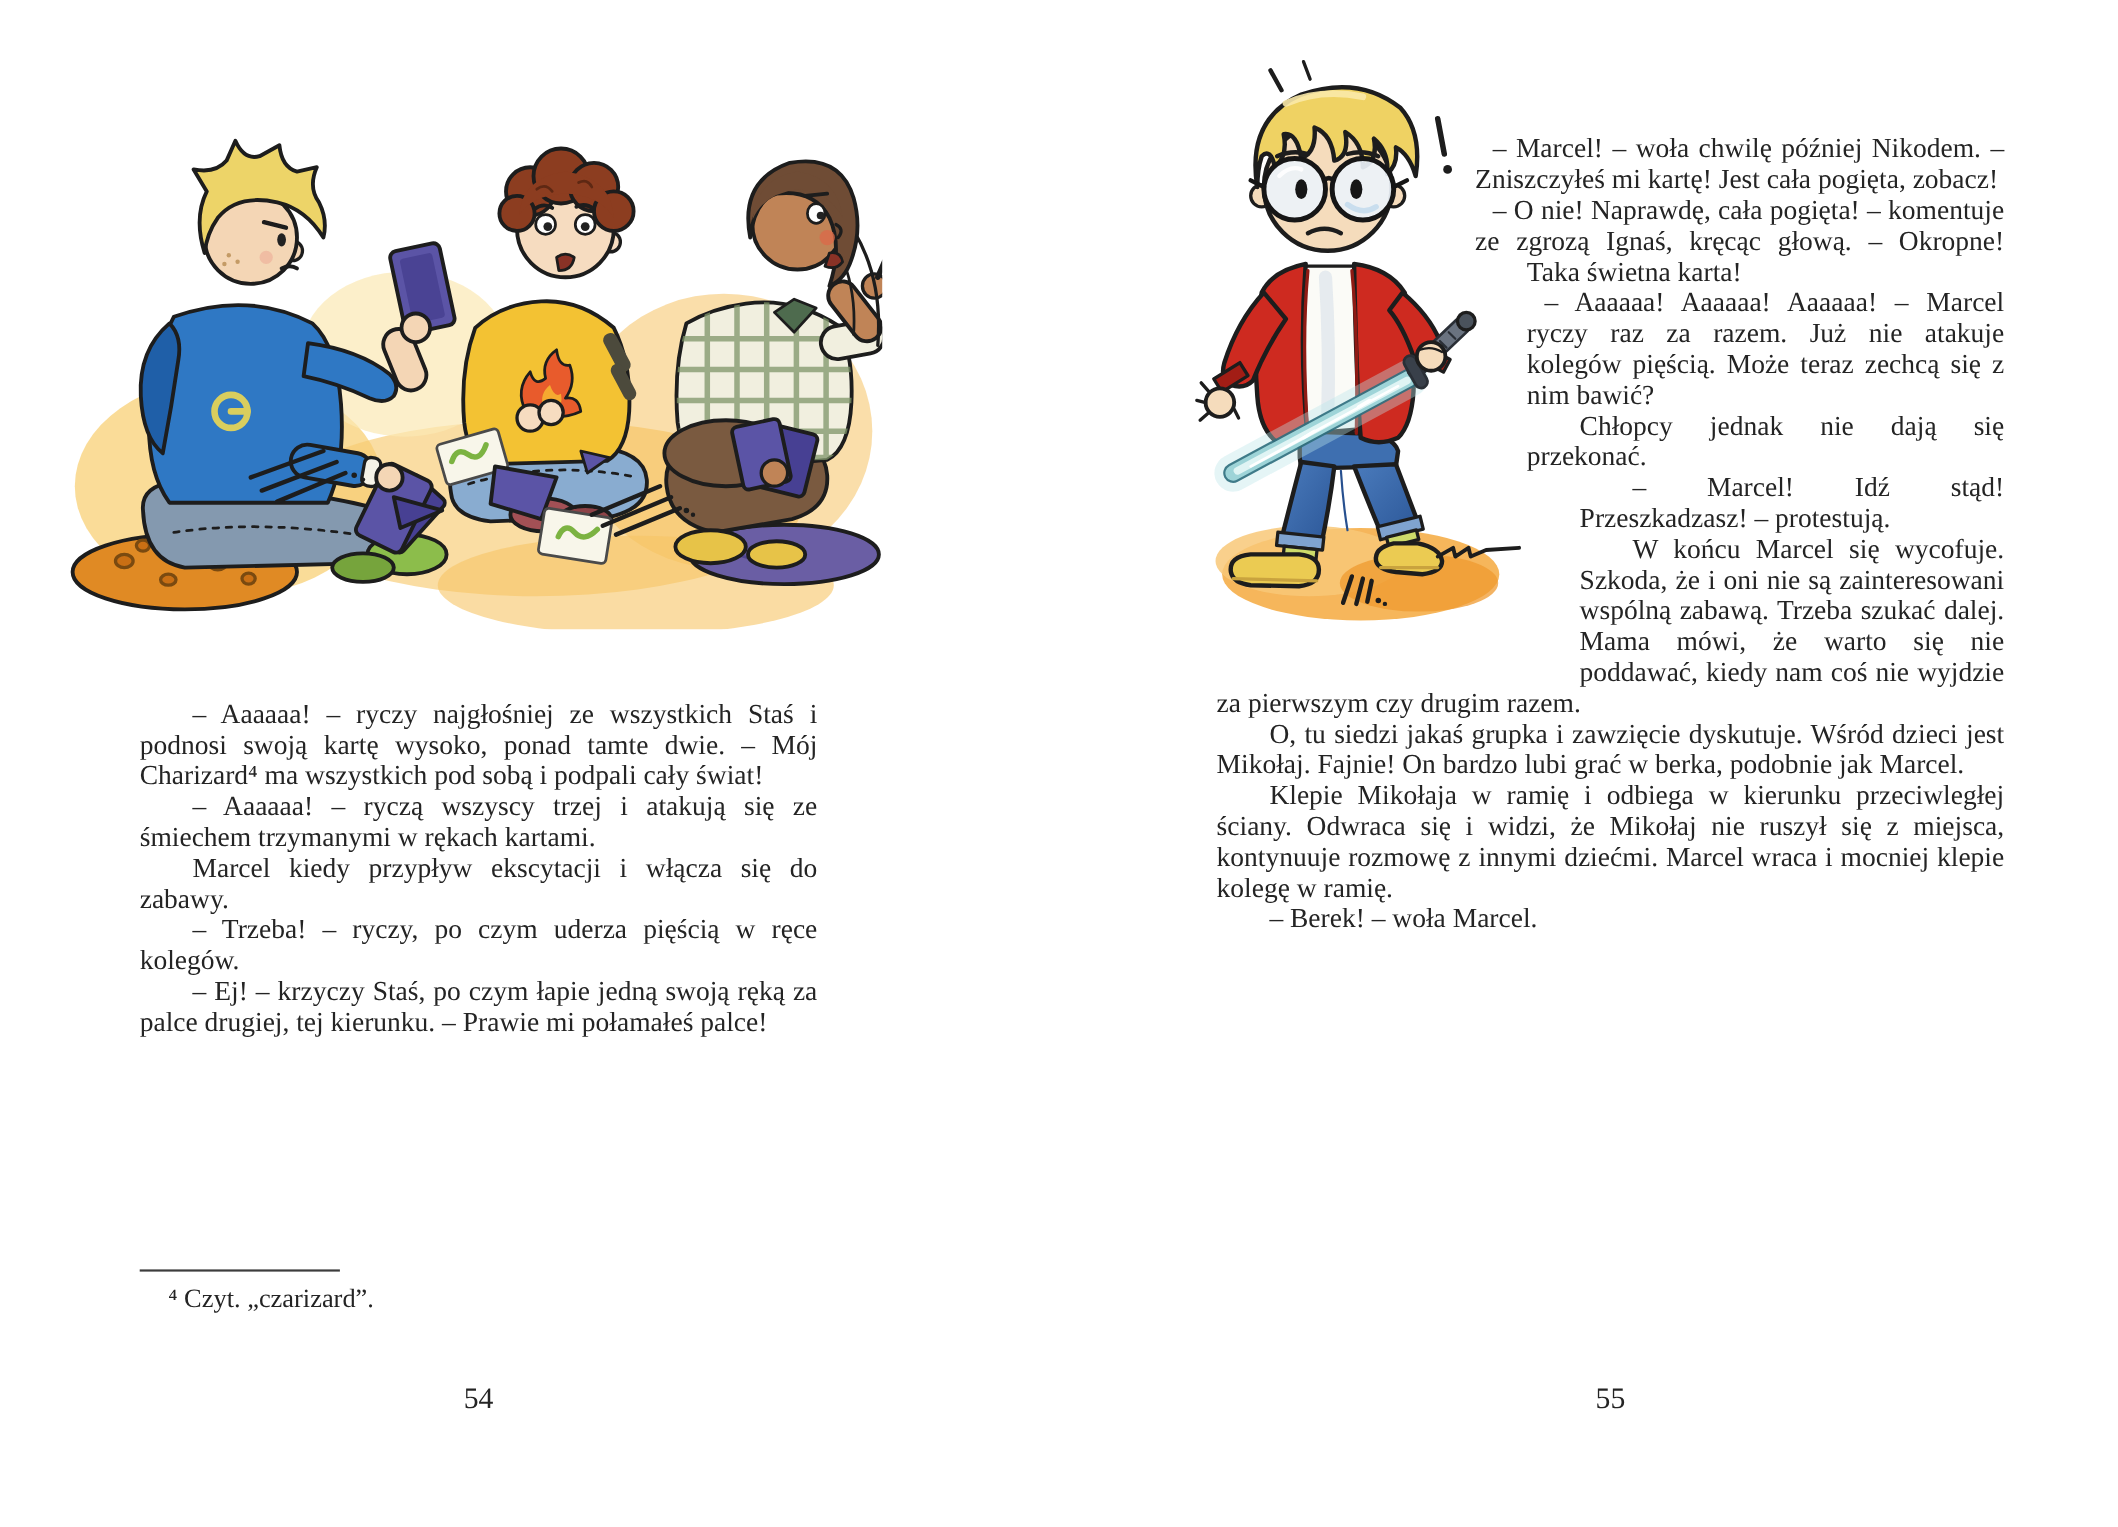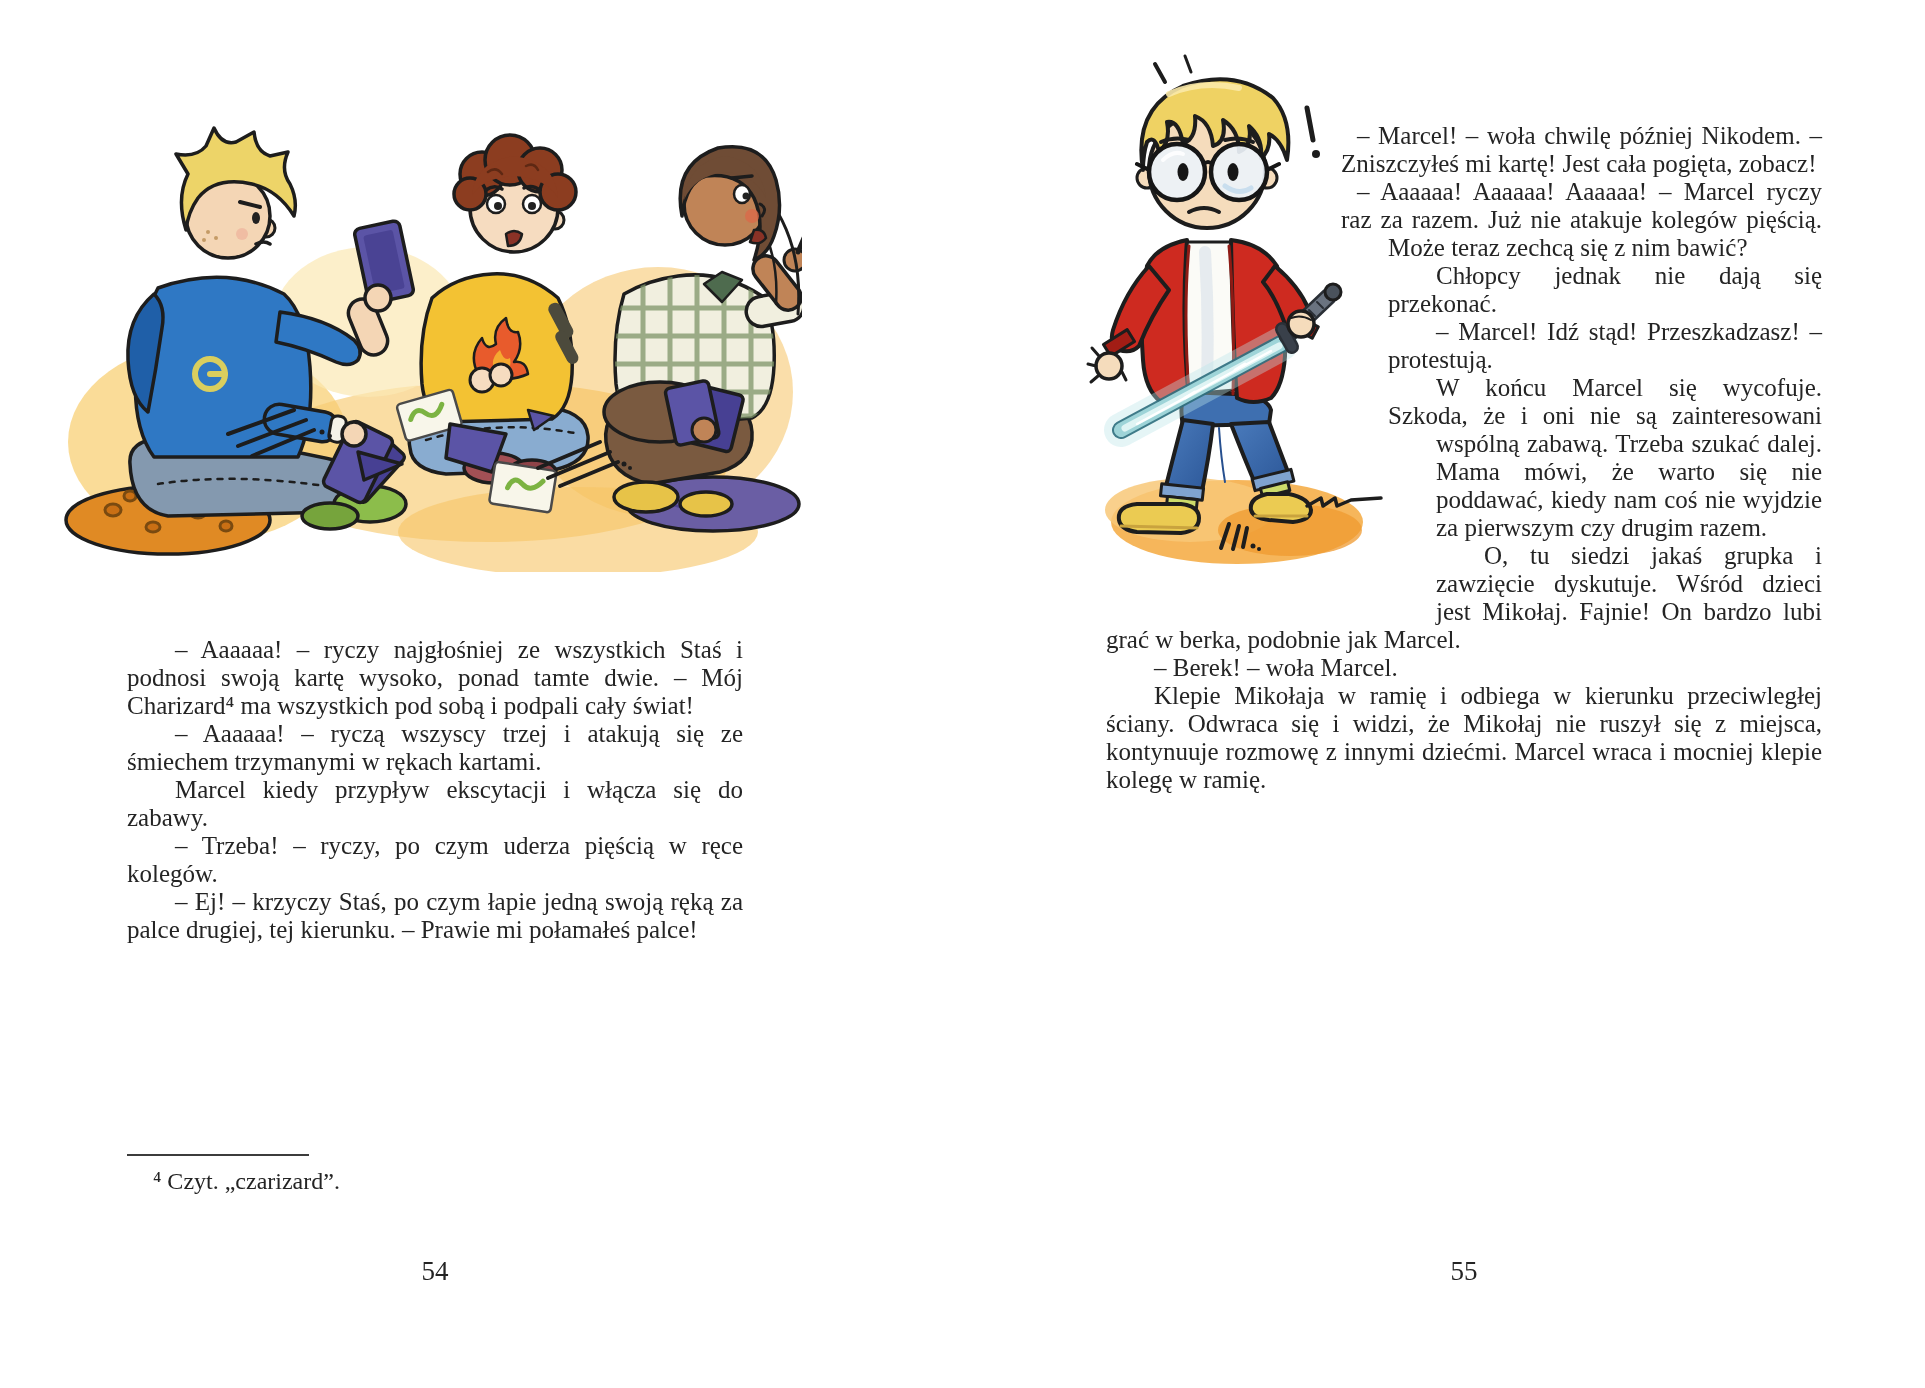--- a/index.html
+++ b/index.html
@@ -296,25 +296,26 @@
           <circle cx="168" cy="498" r="2.5" fill="#1d1d1d" stroke="none"></circle>
           <circle cx="174" cy="501" r="2" fill="#1d1d1d" stroke="none"></circle>
           <path d="M222,458 L236,450 L238,458 L250,450 L252,458 L266,452 L296,450" fill="none" stroke-width="3.5"></path>
         </g>
       </g>
     </svg>
 
     <div class="textcol right-text">
       <div class="wrap-spacer"></div>
       <p class="wrapped">– Marcel! – woła chwilę później Nikodem. – Zniszczyłeś mi kartę! Jest cała pogięta, zobacz!</p>
+      <p class="wrapped">– O nie! Naprawdę, cała pogięta! – komentuje ze zgrozą Ignaś, kręcąc głową. – Okropne! Taka świetna karta!</p>
       <p class="wrapped">– Aaaaaa! Aaaaaa! Aaaaaa! – Marcel ryczy raz za razem. Już nie atakuje kolegów pięścią. Może teraz zechcą się z nim bawić?</p>
       <p>Chłopcy jednak nie dają się przekonać.</p>
       <p>– Marcel! Idź stąd! Przeszkadzasz! – protestują.</p>
       <p>W końcu Marcel się wycofuje. Szkoda, że i oni nie są zainteresowani wspólną zabawą. Trzeba szukać dalej. Mama mówi, że warto się nie poddawać, kiedy nam coś nie wyjdzie za pierwszym czy drugim razem.</p>
       <p>O, tu siedzi jakaś grupka i zawzięcie dyskutuje. Wśród dzieci jest Mikołaj. Fajnie! On bardzo lubi grać w berka, podobnie jak Marcel.</p>
+      <p>Klepie Mikołaja w ramię i odbiega w kierunku przeciwległej ściany. Odwraca się i widzi, że Mikołaj nie ruszył się z miejsca, kontynuuje rozmowę z innymi dziećmi. Marcel wraca i mocniej klepie kolegę w ramię.</p>
       <p>– Berek! – woła Marcel.</p>
-      <p>Klepie Mikołaja w ramię i odbiega w kierunku przeciwległej ściany. Odwraca się i widzi, że Mikołaj nie ruszył się z miejsca, kontynuuje rozmowę z innymi dziećmi. Marcel wraca i mocniej klepie kolegę w ramię.</p>
     </div>
 
     <div class="pagenum pn-right">55</div>
   </section>
 
 </div>
 
 </body></html>

